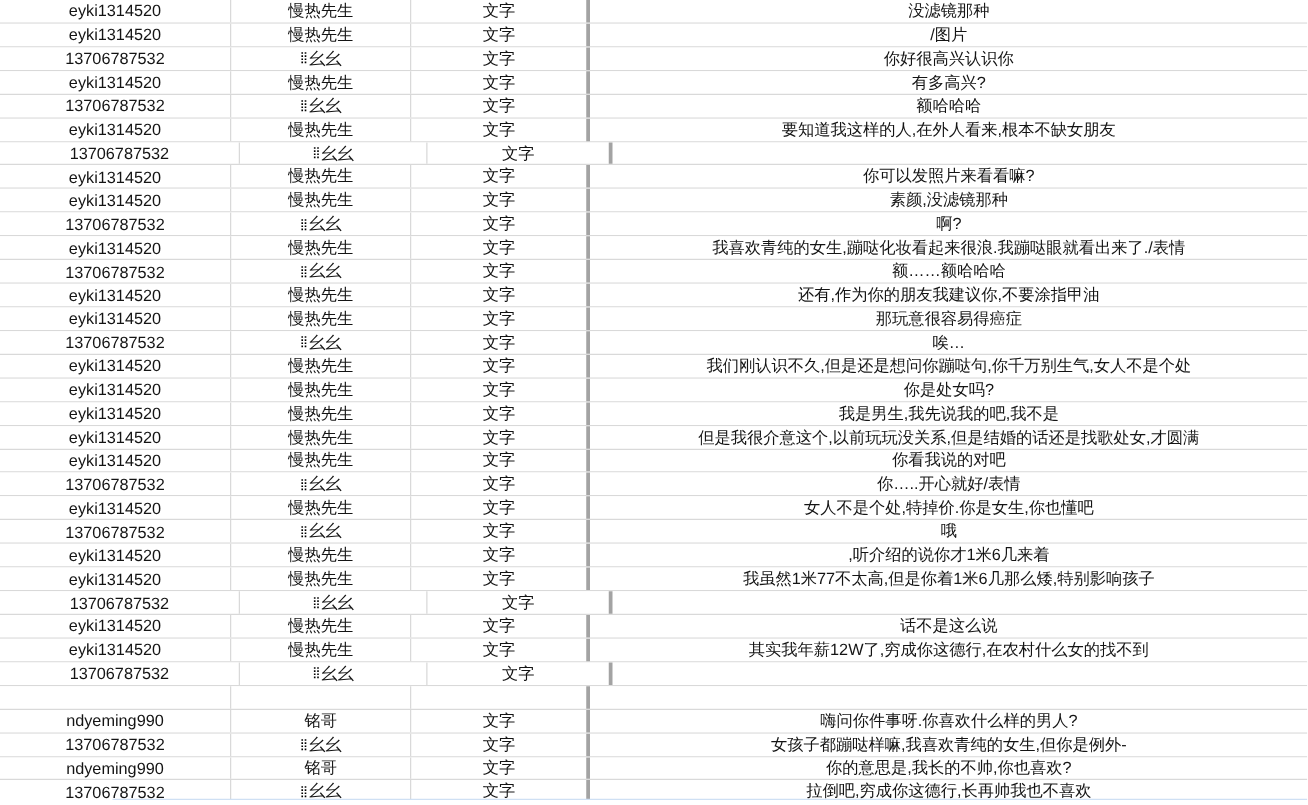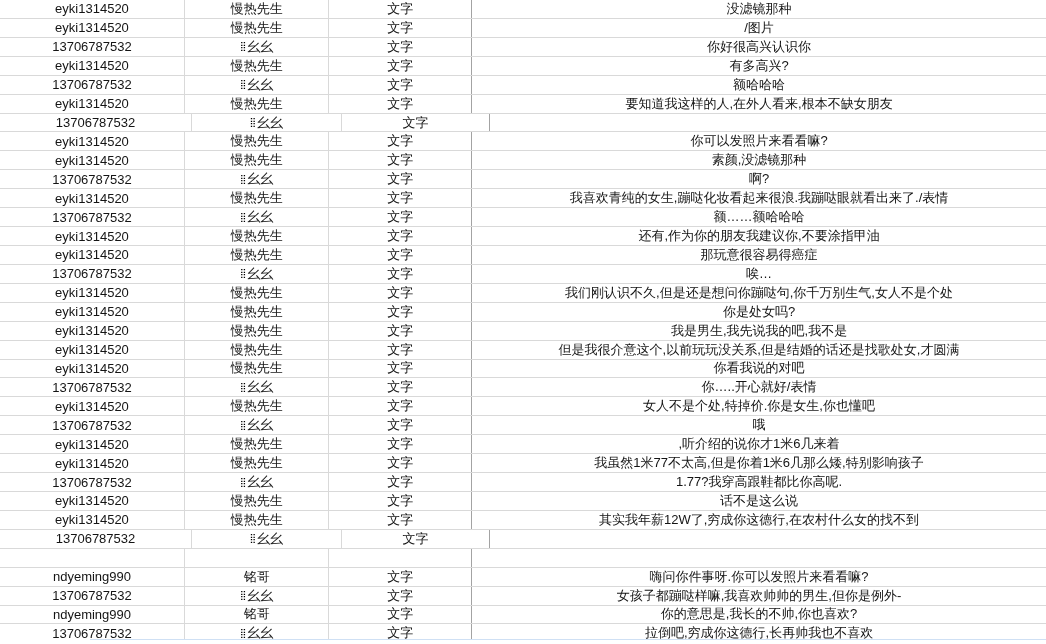--- a/index.html
+++ b/index.html
@@ -14,21 +14,21 @@
   }
   .rows{position:absolute;left:0;top:0;width:100%;}
   .row{display:flex;height:18.93px;box-sizing:border-box;border-bottom:1px solid #d9d9d9;background:#ffffff;}
   .cell{
     box-sizing:border-box;height:100%;
     display:flex;align-items:center;justify-content:center;
     white-space:nowrap;overflow:visible;
   }
   .c0{width:192px;border-right:1px solid #d9d9d9;}
   .c1{width:150px;border-right:1px solid #d9d9d9;text-align:center;}
-  .c2{width:148px;border-right:1px solid #a3a3a3;}
+  .c2{width:148px;border-right:3px solid #a3a3a3;}
   .c3{width:596px;}
   .glyph{font-size:9px;line-height:9px;margin-right:2px;letter-spacing:-1px;color:#000;}
   .strip{position:absolute;left:90px;right:0;top:639px;height:5px;background:#cfe0f4;}
 </style>
 </head>
 <body>
 
 <div class="sheet" style="background: rgb(255, 255, 255); color: rgb(20, 20, 20);">
   <div class="rows">
       <div class="row">
@@ -204,21 +204,20 @@
         <div class="cell c2">文字</div>
         <div class="cell c3">我虽然1米77不太高,但是你着1米6几那么矮,特别影响孩子</div>
       </div>
       <div class="row">
         <div class="cell c0">13706787532</div>
         <div class="cell c1">
           <span class="glyph">⣿</span>
           <span>幺幺</span>
         </div>
         <div class="cell c2">文字</div>
-        <div class="cell c3">1.77?我穿高跟鞋都比你高呢.</div>
       </div>
       <div class="row">
         <div class="cell c0">eyki1314520</div>
         <div class="cell c1">慢热先生</div>
         <div class="cell c2">文字</div>
         <div class="cell c3">话不是这么说</div>
       </div>
       <div class="row">
         <div class="cell c0">eyki1314520</div>
         <div class="cell c1">慢热先生</div>
@@ -236,30 +235,30 @@
       <div class="row">
         <div class="cell c0"></div>
         <div class="cell c1"></div>
         <div class="cell c2"></div>
         <div class="cell c3"></div>
       </div>
       <div class="row">
         <div class="cell c0">ndyeming990</div>
         <div class="cell c1">铭哥</div>
         <div class="cell c2">文字</div>
-        <div class="cell c3">嗨问你件事呀.你可以发照片来看看嘛?</div>
-      </div>
-      <div class="row">
-        <div class="cell c0">13706787532</div>
-        <div class="cell c1">
-          <span class="glyph">⣿</span>
-          <span>幺幺</span>
-        </div>
-        <div class="cell c2">文字</div>
-        <div class="cell c3">女孩子都蹦哒样嘛,我喜欢帅帅的男生,但你是例外-</div>
+        <div class="cell c3">嗨问你件事呀.你喜欢什么样的男人?</div>
+      </div>
+      <div class="row">
+        <div class="cell c0">13706787532</div>
+        <div class="cell c1">
+          <span class="glyph">⣿</span>
+          <span>幺幺</span>
+        </div>
+        <div class="cell c2">文字</div>
+        <div class="cell c3">女孩子都蹦哒样嘛,我喜欢青纯的女生,但你是例外-</div>
       </div>
       <div class="row">
         <div class="cell c0">ndyeming990</div>
         <div class="cell c1">铭哥</div>
         <div class="cell c2">文字</div>
         <div class="cell c3">你的意思是,我长的不帅,你也喜欢?</div>
       </div>
       <div class="row">
         <div class="cell c0">13706787532</div>
         <div class="cell c1">

